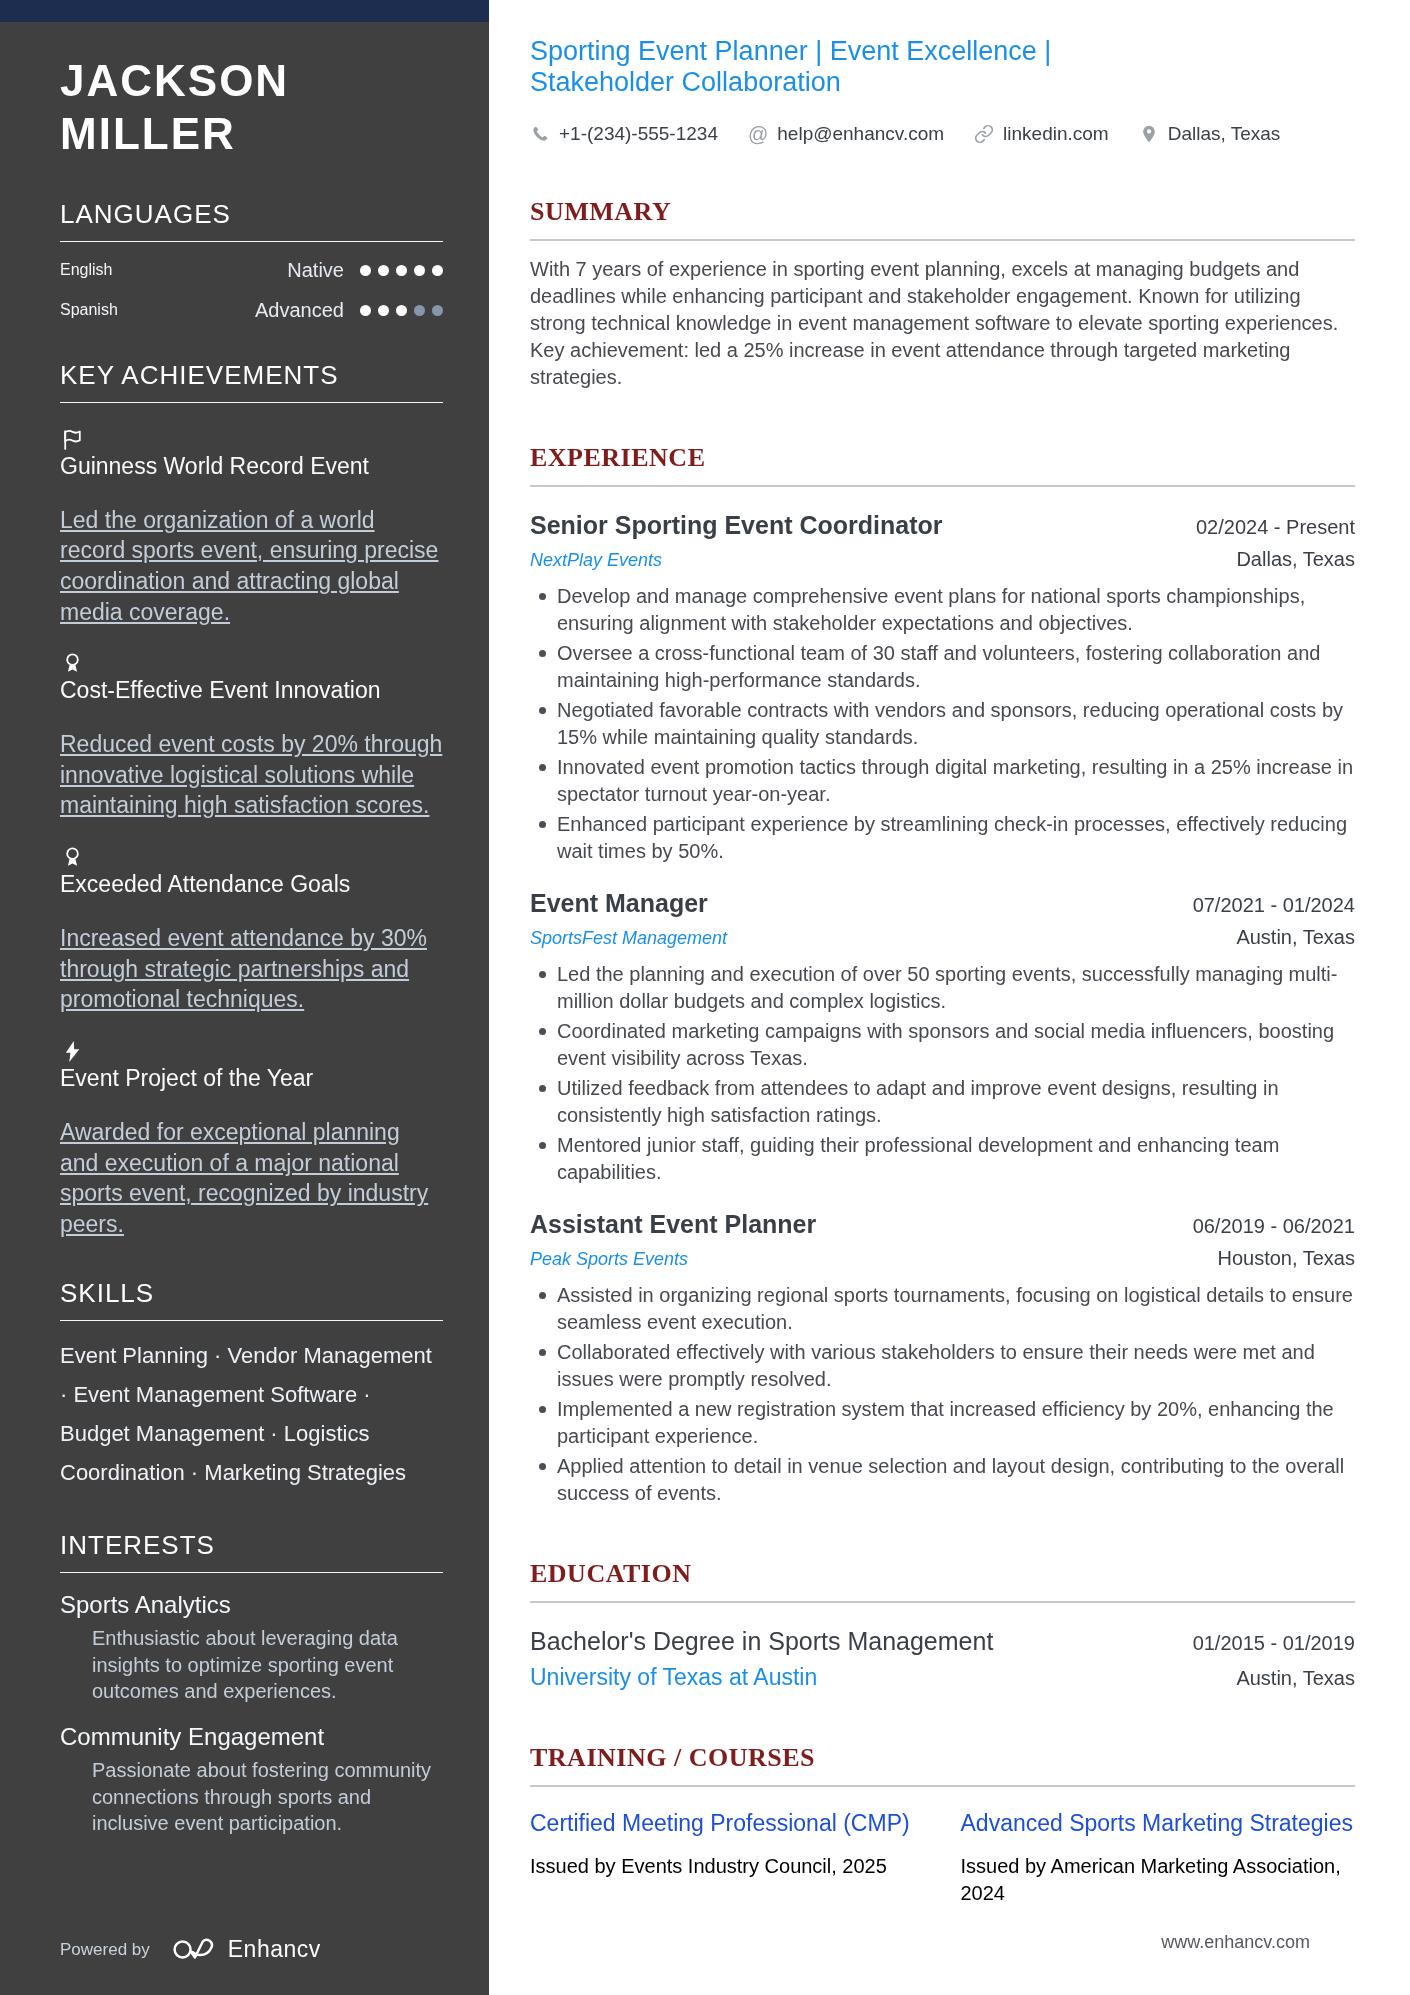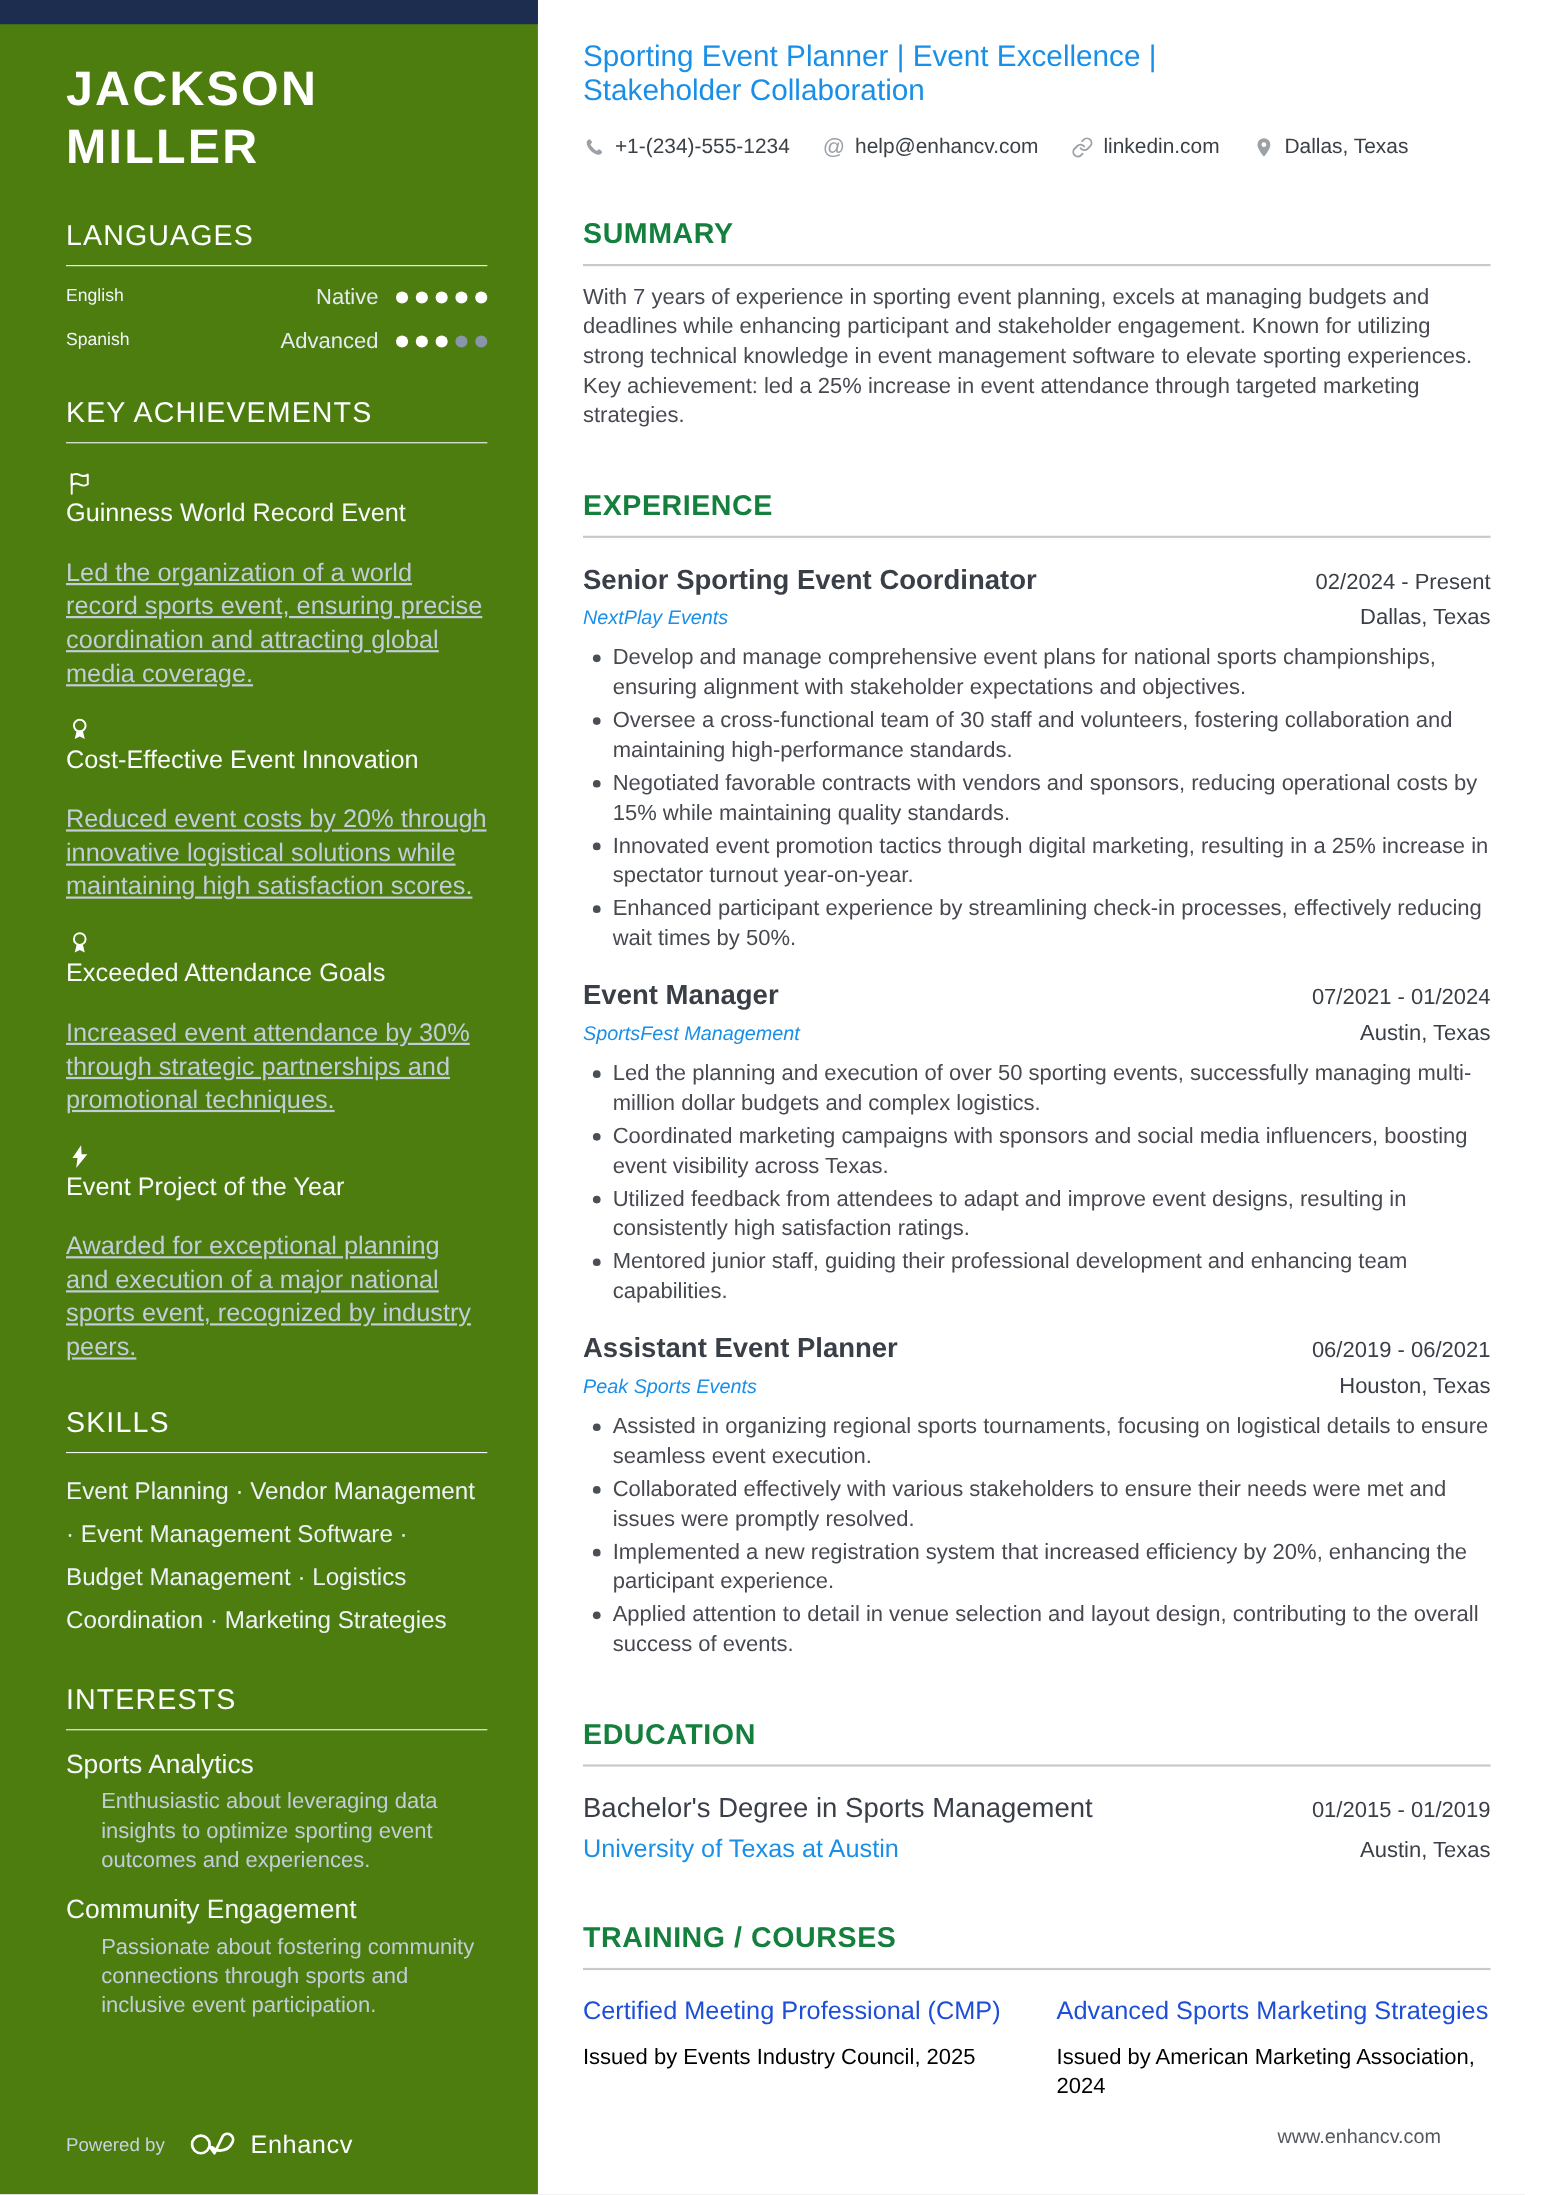--- a/index.html
+++ b/index.html
@@ -1,21 +1,21 @@
 <!DOCTYPE html>
 <html><head>
 <meta charset="utf-8">
 <style>
   * { margin:0; padding:0; box-sizing:border-box; }
   html,body { background:#e8e8e8; }
   body { font-family:"Liberation Sans", sans-serif; }
   .page { position:relative; width:1410px; height:1995px; background:#ffffff; overflow:hidden; margin:0 auto; }
 
   
-  .sidebar { position:absolute; left:0; top:0; width:489px; height:100%; background:#4d7c0f; color:#fff; }
+  .sidebar { position:absolute; left:0; top:0; width:489px; height:100%; background:#404040; color:#fff; }
   .sidebar-top-strip { height:22px; width:100%; background:#1c2d4f; }
   .sidebar-inner { padding:0 46px 0 60px; }
   .name { margin-top:33px; font-size:44px; font-weight:600; letter-spacing:2px; line-height:1.2; color:#ffffff; }
   .s-section { margin-top:38px; }
   .s-head { font-size:26px; font-weight:400; letter-spacing:1px; color:#fdfefe; padding-bottom:11px; border-bottom:1.5px solid #f4f7fa; }
   .lang-row { display:flex; align-items:center; margin-top:17px; }
   .lang-name { flex:1; font-size:16px; color:#f2f5f9; }
   .lang-level { font-size:20px; color:#e6ebf2; margin-right:16px; }
   .dots { display:inline-flex; gap:7px; }
   .dot { width:11px; height:11px; border-radius:50%; background:#8796ab; display:inline-block; }
@@ -36,21 +36,21 @@
 
   
   .main { margin-left:489px; padding:36px 55px 0 41px; }
   .doc-title { font-size:27px; line-height:1.16; font-weight:500; color:#1a8fe8; }
   .contact-row { display:flex; align-items:center; gap:30px; margin-top:24px; }
   .contact-item { display:flex; align-items:center; gap:9px; font-size:19px; color:#3b4046; }
   .c-icon { color:#9ca1a8; display:inline-flex; }
   .c-icon svg { width:20px; height:20px; display:block; }
   .at-glyph { font-size:20px; color:#9ca1a8; line-height:1; }
   .m-section { margin-top:52px; }
-  .m-head { font-size:26px; font-weight:600; letter-spacing:0.5px; color:#15803d; padding-bottom:12px; border-bottom:2px solid #c9c9c9; }
+  .m-head { font-size:26px; font-weight:600; letter-spacing:0.5px; color:#7f1d1d; padding-bottom:12px; border-bottom:2px solid #c9c9c9;font-family:Liberation Serif, serif; }
   .summary-text { margin-top:15px; font-size:20px; line-height:27px; color:#46494f; }
   .job { margin-top:24px; }
   .row-split { display:flex; justify-content:space-between; align-items:baseline; }
   .job-role { font-size:25px; font-weight:600; color:#3a3f47; }
   .job-dates { font-size:20px; color:#3a3f47; white-space:nowrap; }
   .job-sub { margin-top:8px; }
   .job-company { font-size:18px; font-weight:500; color:#1a8fe8;font-style:italic; }
   .job-loc { font-size:20px; color:#3a3f47; white-space:nowrap; }
   ul.bullets { list-style:none; margin-top:12px; }
   ul.bullets li { position:relative; padding-left:27px; font-size:20px; line-height:27px; color:#46494f; margin-bottom:3px; }

